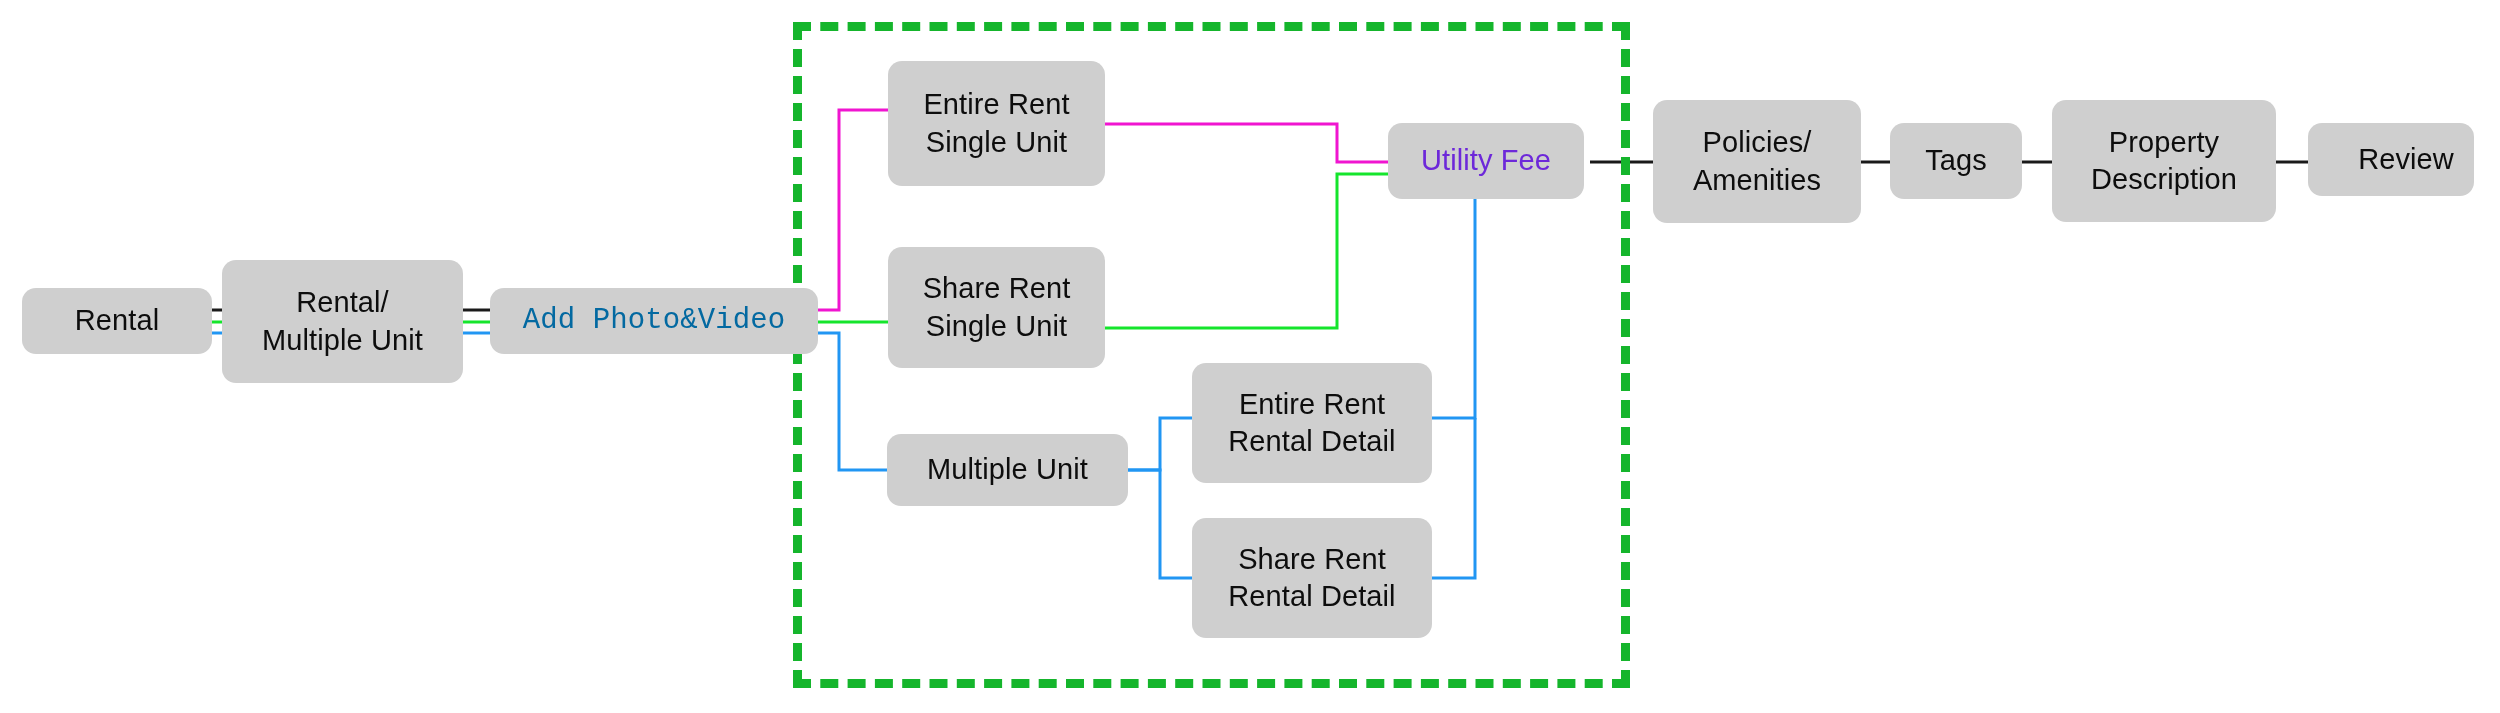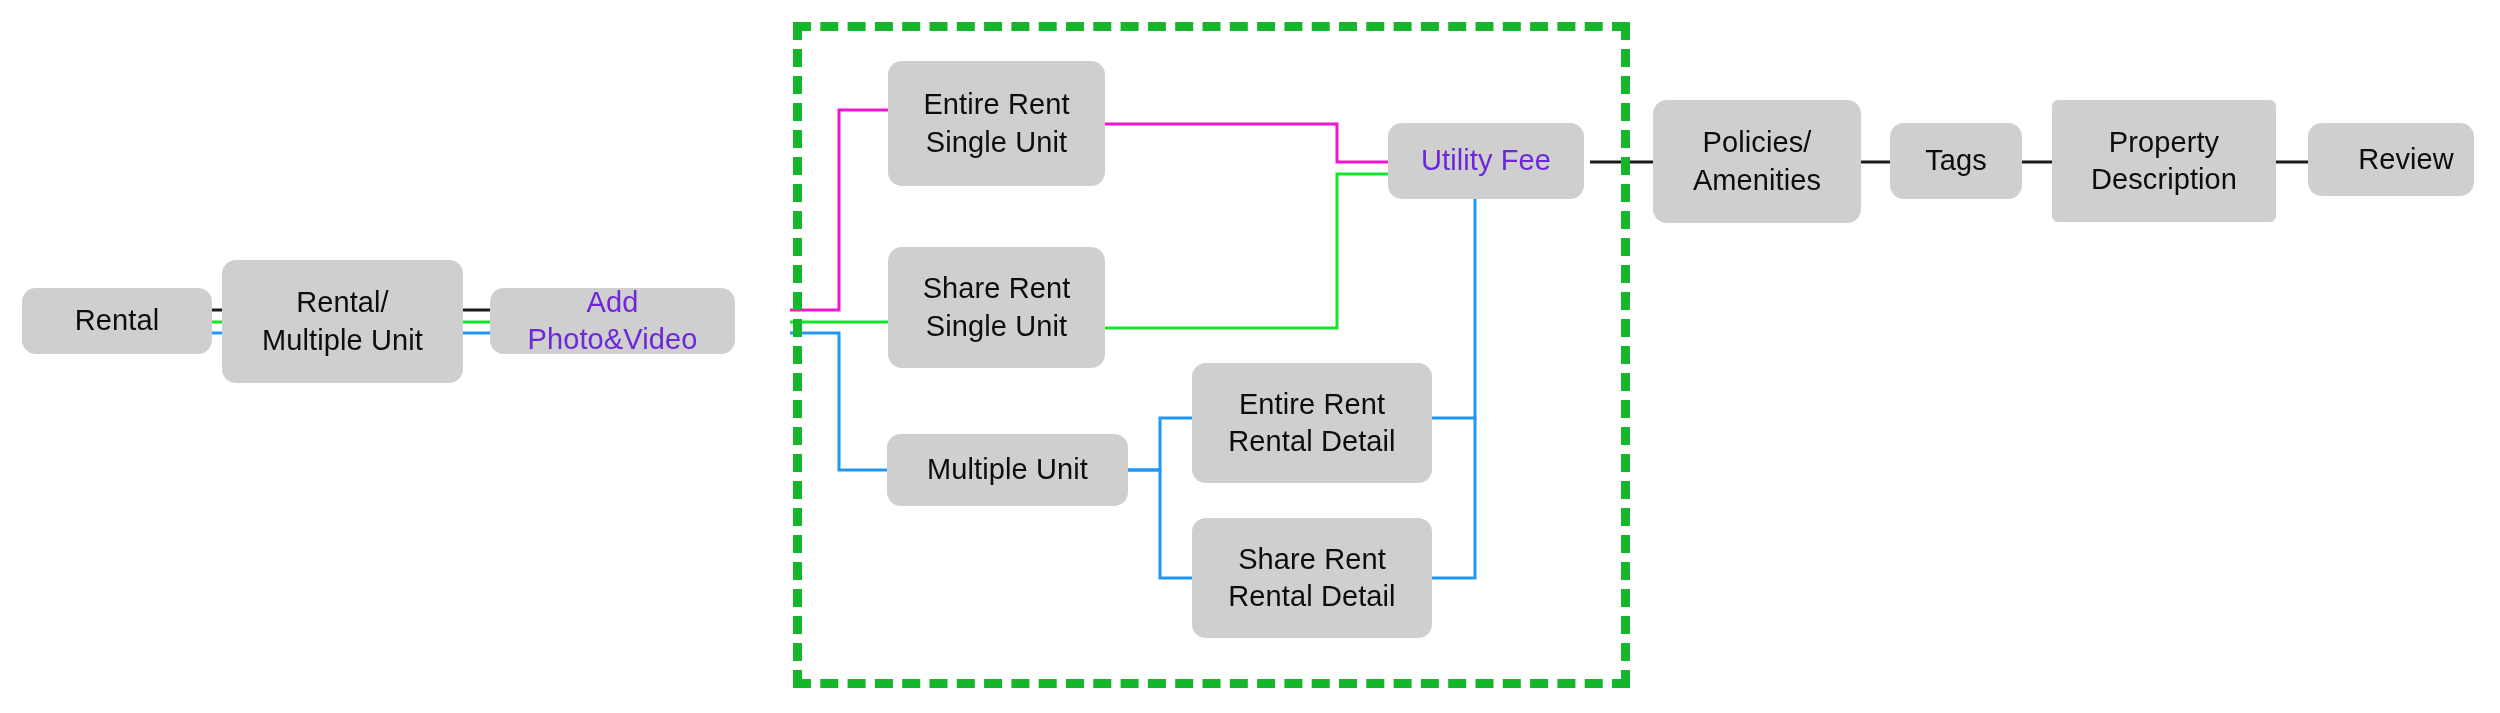--- a/index.html
+++ b/index.html
@@ -82,21 +82,21 @@
       <path d="M 2276 162 L 2308 162" stroke="#1a1a1a" stroke-width="3" fill="none" stroke-linecap="butt"></path>
     </svg>
 
 <div class="node" style="left: 22px; top: 288px; width: 190px; height: 66px; background: rgb(207, 207, 207); color: rgb(13, 13, 13);">
       <span class="label">Rental</span>
     </div>
     <div class="node" style="left: 222px; top: 260px; width: 241px; height: 123px; background: rgb(207, 207, 207); color: rgb(13, 13, 13);">
       <span class="label">Rental/
 Multiple Unit</span>
     </div>
-    <div class="node" style="left: 490px; top: 288px; width: 245px; height: 66px; background: rgb(207, 207, 207); color: #6d28d9;">
+    <div class="node" style="left: 490px; top: 288px; width: 328px; height: 66px; background: rgb(207, 207, 207); color: #0369a1; font-family: Liberation Mono, monospace;">
       <span class="label">Add Photo&amp;Video</span>
     </div>
     <div class="node" style="left: 888px; top: 61px; width: 217px; height: 125px; background: rgb(207, 207, 207); color: rgb(13, 13, 13);">
       <span class="label">Entire Rent
 Single Unit</span>
     </div>
     <div class="node" style="left: 888px; top: 247px; width: 217px; height: 121px; background: rgb(207, 207, 207); color: rgb(13, 13, 13);">
       <span class="label">Share Rent
 Single Unit</span>
     </div>
@@ -114,20 +114,20 @@
     <div class="node" style="left: 1388px; top: 123px; width: 196px; height: 76px; background: rgb(207, 207, 207); color: #6d28d9;">
       <span class="label">Utility Fee</span>
     </div>
     <div class="node" style="left: 1890px; top: 123px; width: 132px; height: 76px; background: rgb(207, 207, 207); color: rgb(13, 13, 13);">
       <span class="label">Tags</span>
     </div>
     <div class="node" style="left: 1653px; top: 100px; width: 208px; height: 123px; background: rgb(207, 207, 207); color: rgb(13, 13, 13);">
       <span class="label">Policies/
 Amenities</span>
     </div>
-    <div class="node" style="left: 2052px; top: 100px; width: 224px; height: 122px; background: rgb(207, 207, 207); color: rgb(13, 13, 13); border-radius: 6px;">
+    <div class="node" style="left: 2052px; top: 100px; width: 224px; height: 122px; background: rgb(207, 207, 207); color: rgb(13, 13, 13);">
       <span class="label">Property
 Description</span>
     </div>
     <div class="node" style="left: 2308px; top: 123px; width: 166px; height: 73px; background: rgb(207, 207, 207); color: rgb(13, 13, 13); padding-left: 40px;">
       <span class="label">Review</span>
     </div>
   </div>
 
 </body></html>

